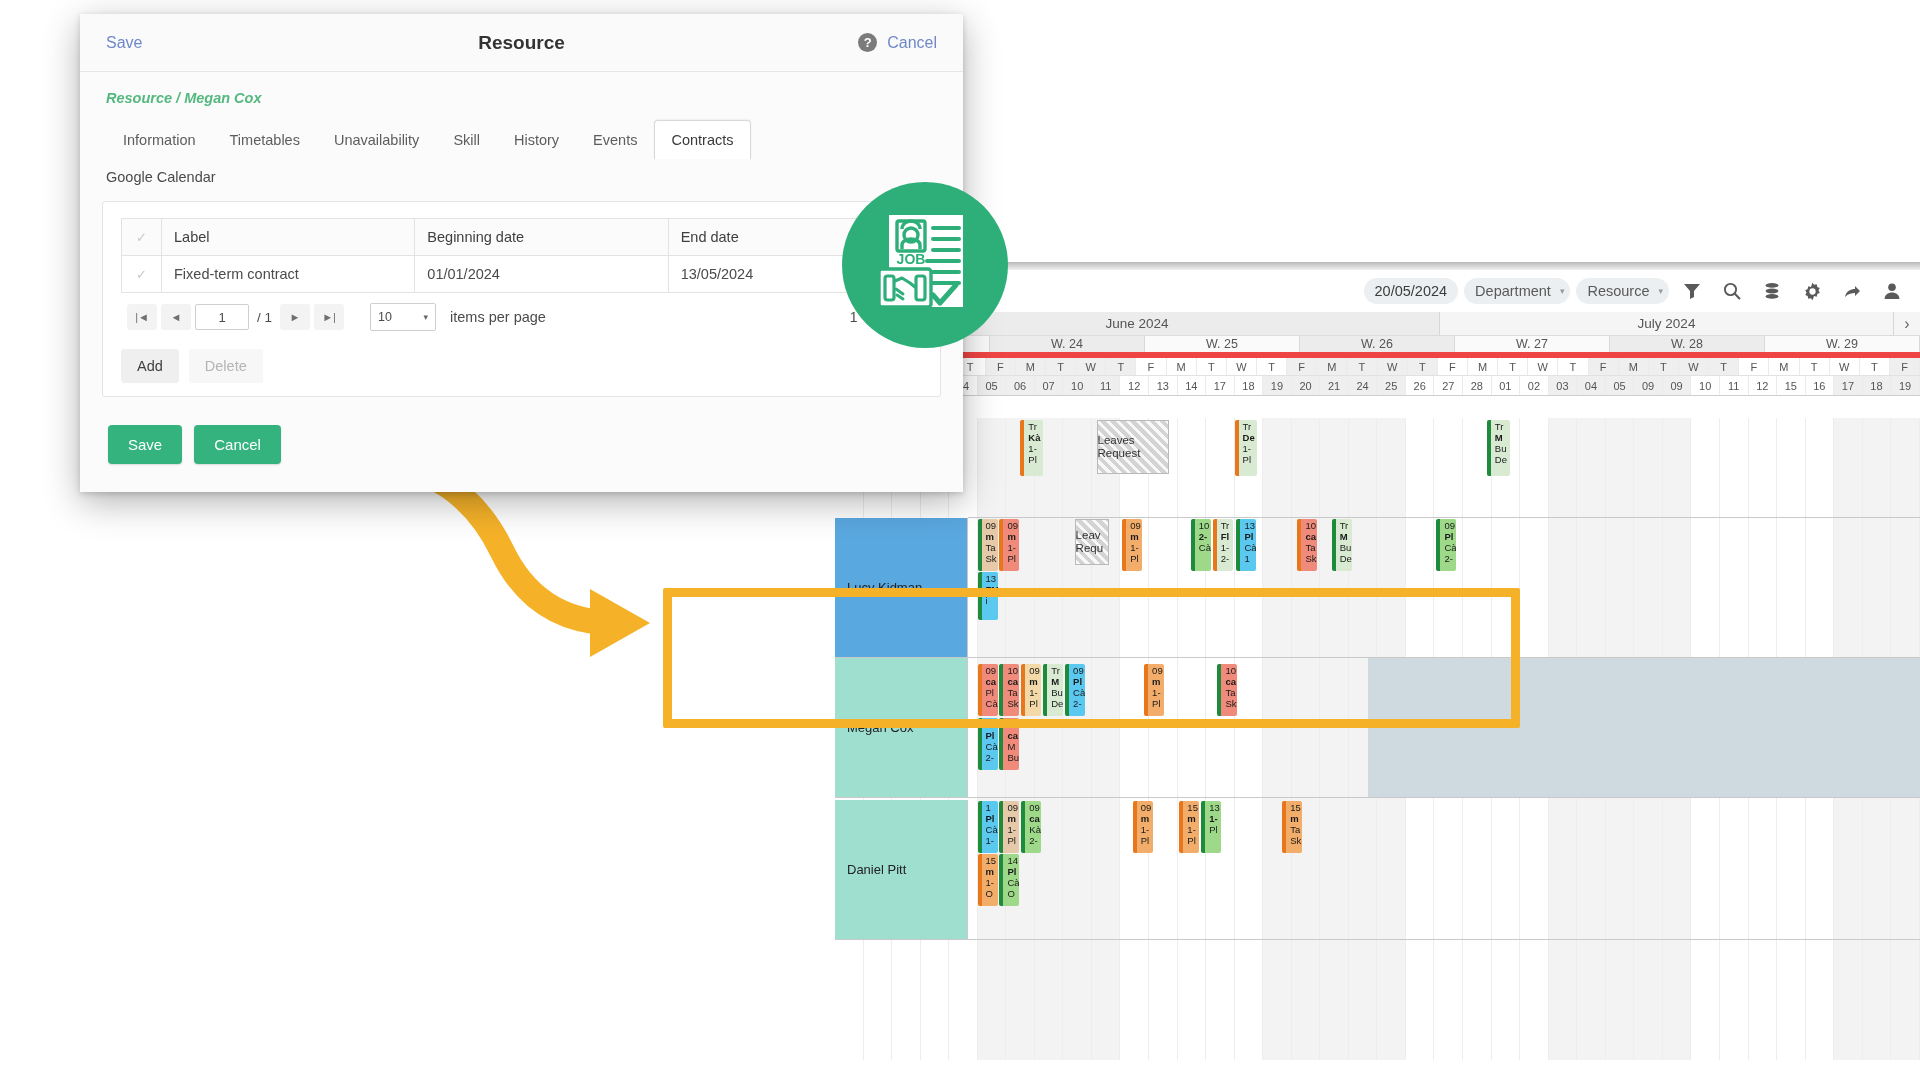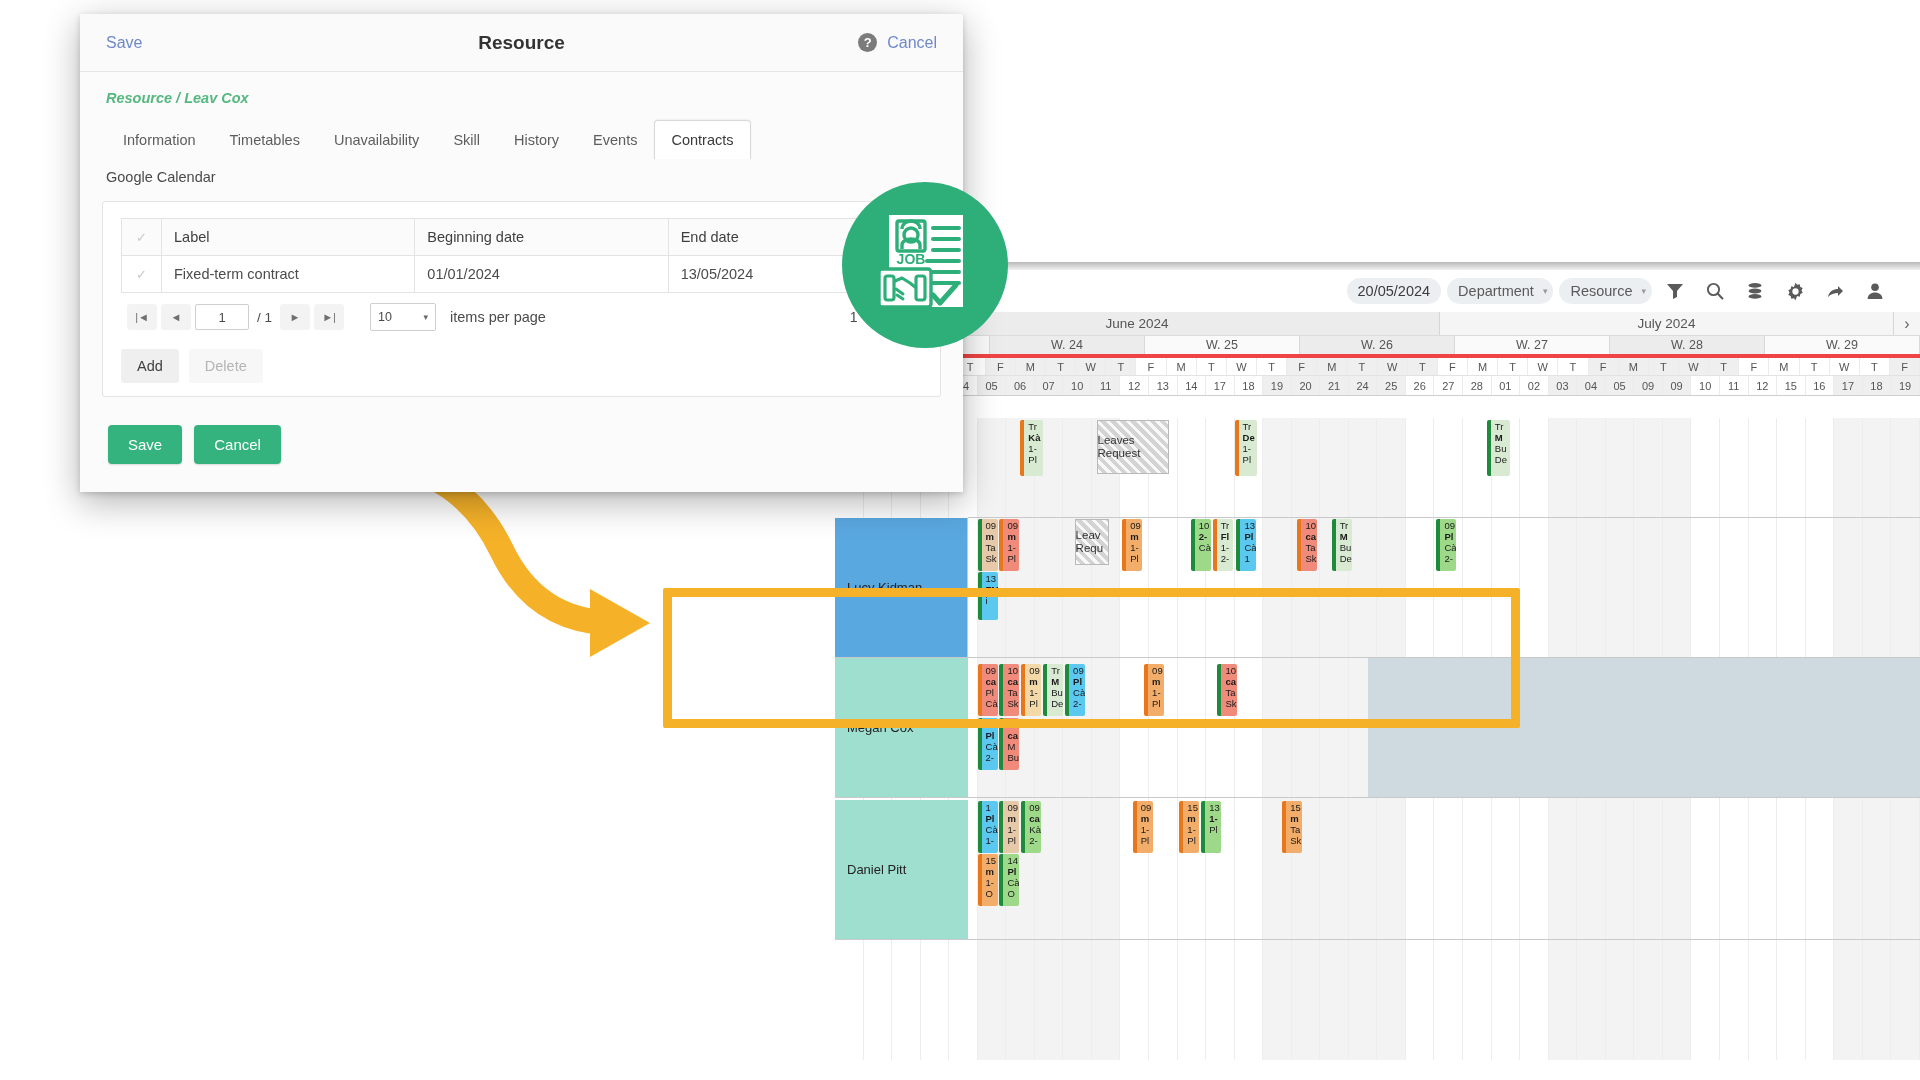--- a/index.html
+++ b/index.html
@@ -14,21 +14,21 @@
 
   
   .gantt-wrap {
     position: absolute; left: 835px; top: 270px;
     width: 1085px; height: 790px;
     overflow: hidden;
   }
   .gantt-toolbar {
     position: absolute; left: 0; top: 0; right: 0; height: 42px;
     background: #fff; display: flex; align-items: center; justify-content: flex-end;
-    padding-right: 28px; gap: 6px;
+    padding-right: 11px; gap: 6px;
   }
   .pill {
     background: #eceff1; border-radius: 14px; height: 26px;
     display: flex; align-items: center; padding: 0 11px;
     font-size: 14.5px; color: #5a5a5a; white-space: nowrap;
   }
   .pill.date { color: #3c3c3c; }
   .pill.sel { padding-right: 6px; }
   .pill .caret { margin-left: 9px; font-size: 9px; color: #9a9a9a; }
   .tbtn {
@@ -42,21 +42,21 @@
   .month-cell {
     display: flex; align-items: center; justify-content: center;
     font-size: 13.5px; color: #555; background: #ececec;
     border-right: 1px solid #d6d6d6;
   }
   .month-cell.alt { background: #f5f5f5; }
   .month-nav {
     width: 26px; display:flex; align-items:center; justify-content:center;
     font-size: 16px; color:#666; background:#f5f5f5; cursor:pointer;
   }
-  .week-row { display: flex; height: 22px; border-bottom: 4px solid #ef4444; }
+  .week-row { display: flex; height: 22px; border-bottom: 6px solid #ef4444; }
   .week-cell {
     display:flex; align-items:center; justify-content:center;
     font-size: 12.5px; color:#555; border-right: 1px solid #d9d9d9;
     background:#fafafa;
   }
   .week-cell.shade { background:#ececec; }
   .dow-row { display:flex; height: 18px; border-bottom:1px solid #e2e2e2; }
   .dow-cell {
     flex:1 0 0; display:flex; align-items:center; justify-content:center;
     font-size: 11px; color:#555; border-right:1px solid #ebebeb;
@@ -649,21 +649,21 @@
   <div class="modal">
     <div class="modal-top">
       <div class="lnk">Save</div>
       <div class="ttl">Resource</div>
       <div class="right">
         <div class="help-icon">?</div>
         <div class="lnk">Cancel</div>
       </div>
     </div>
 
-    <div class="crumb">Resource / Leav Cox</div>
+    <div class="crumb">Resource / Megan Cox</div>
 
     <div class="tabs" id="tab-bar">
         <div class="tab">Information</div>
         <div class="tab">Timetables</div>
         <div class="tab">Unavailability</div>
         <div class="tab">Skill</div>
         <div class="tab">History</div>
         <div class="tab">Events</div>
         <div class="tab active">Contracts</div>
       </div>

